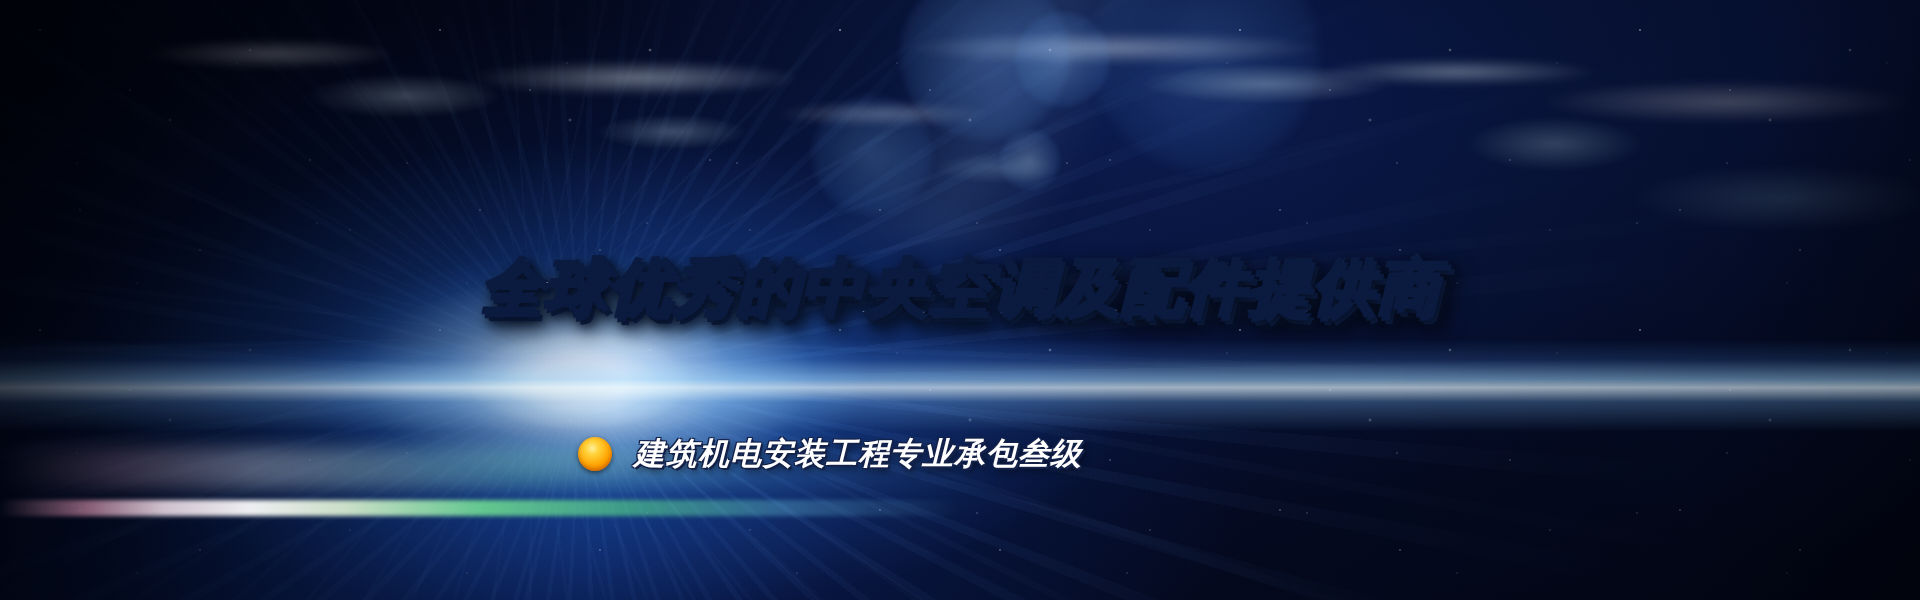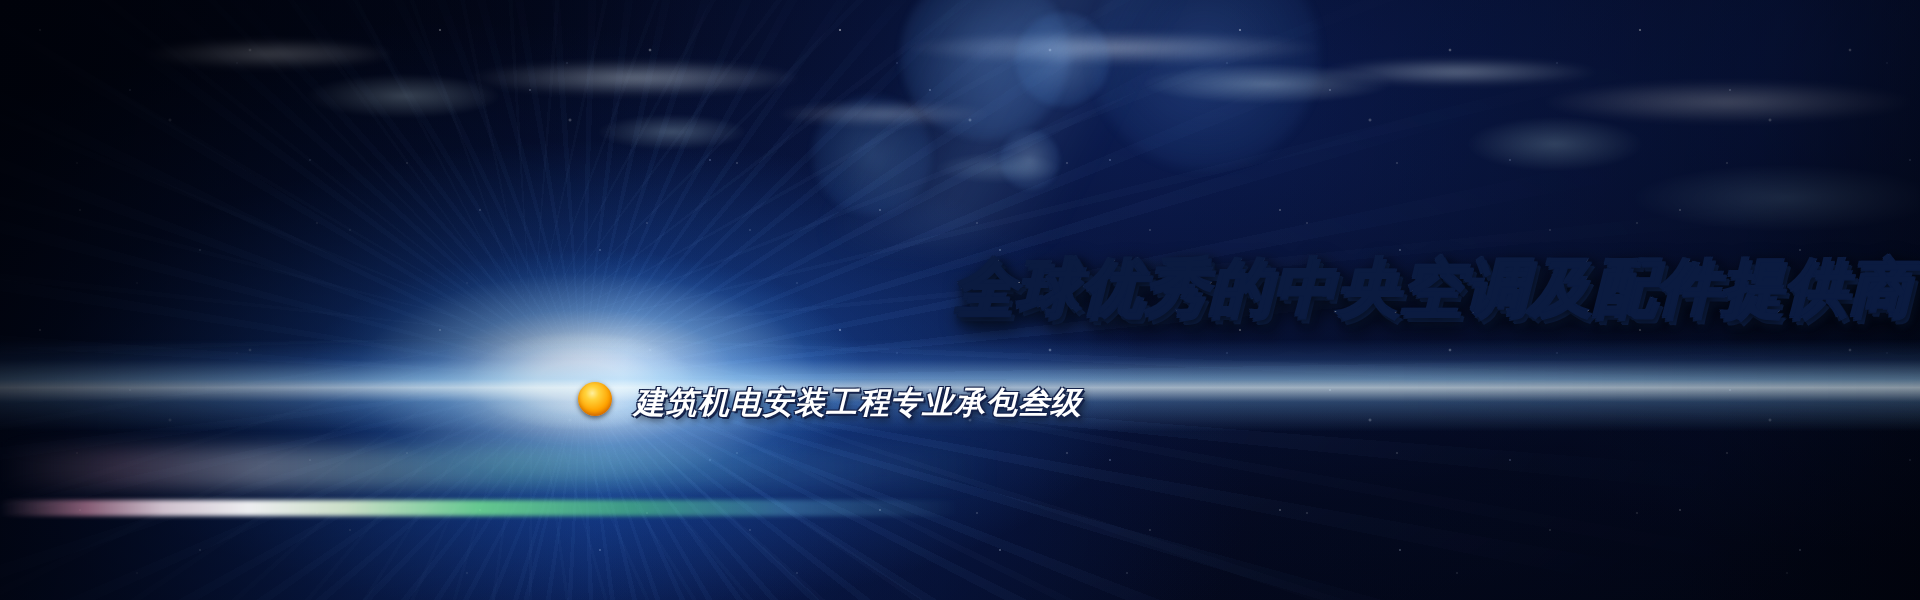--- a/index.html
+++ b/index.html
@@ -172,21 +172,21 @@
   
   .flare{position:absolute;border-radius:50%;pointer-events:none;}
 
   
   .content{position:absolute;inset:0;}
 
   .headline{
     position:absolute;
     left:0;right:8px;
     top:212px;
-    text-align:right;
+    text-align:center;
     font-size:62px;
     line-height:1.05;
     font-weight:bold;
     font-style:italic;
     letter-spacing:2px;
     color:#f2f5f8;
     white-space:nowrap;
     text-shadow:
       3px 3px 0 #0b1b40,
       4px 4px 0 #0b1b40,
@@ -202,22 +202,23 @@
     margin-left:8px;
   }
 
   .bullets{
     position:absolute;
     left:578px;
     top:382px;
   }
   .bullet-row{
     display:flex;
-    align-items:flex-start;
+    align-items:center;
     height:55px;
+    margin-top:44px;
   }
   .dot{
     width:34px;height:34px;border-radius:50%;
     flex:0 0 auto;
     background:radial-gradient(circle at 42% 33%, #ffef9c 0%, #ffd23b 22%, #ffa300 58%, #f07c00 84%, #d96800 100%);
     box-shadow:0 2px 5px rgba(0,0,0,.55), inset 0 -2px 4px rgba(150,60,0,.45);
   }
   .bullet-text{
     margin-left:22px;
     font-size:31px;

